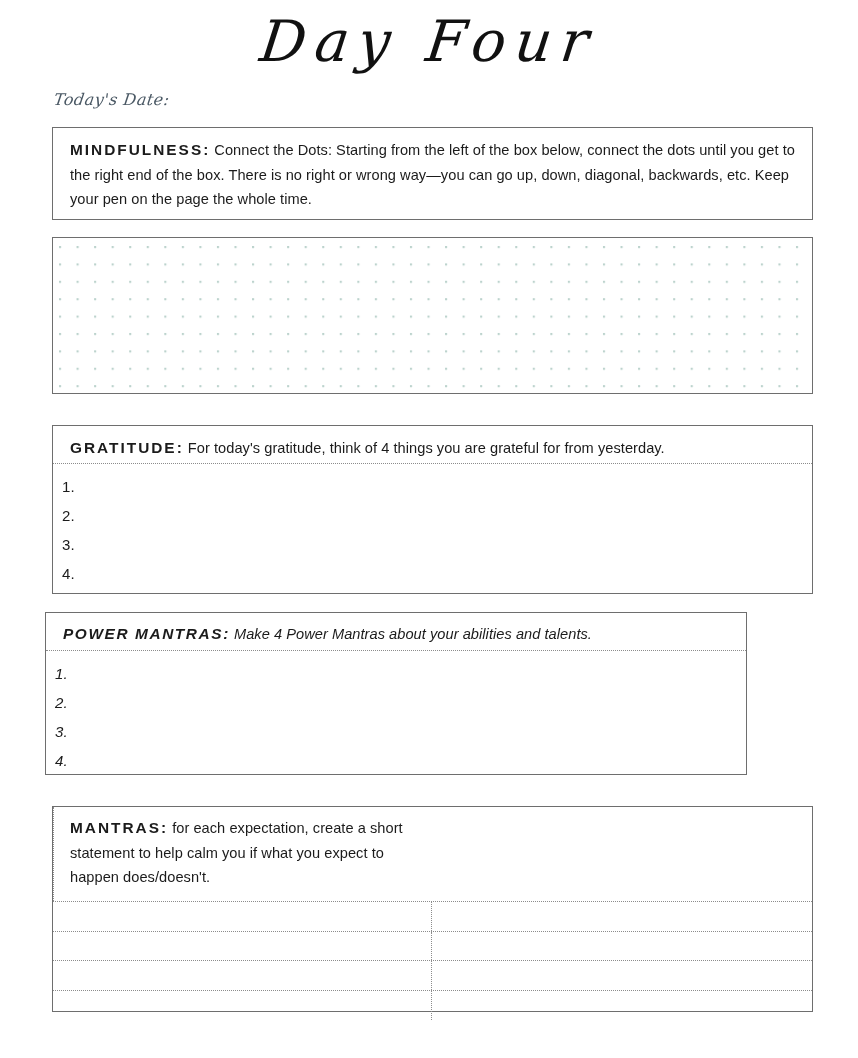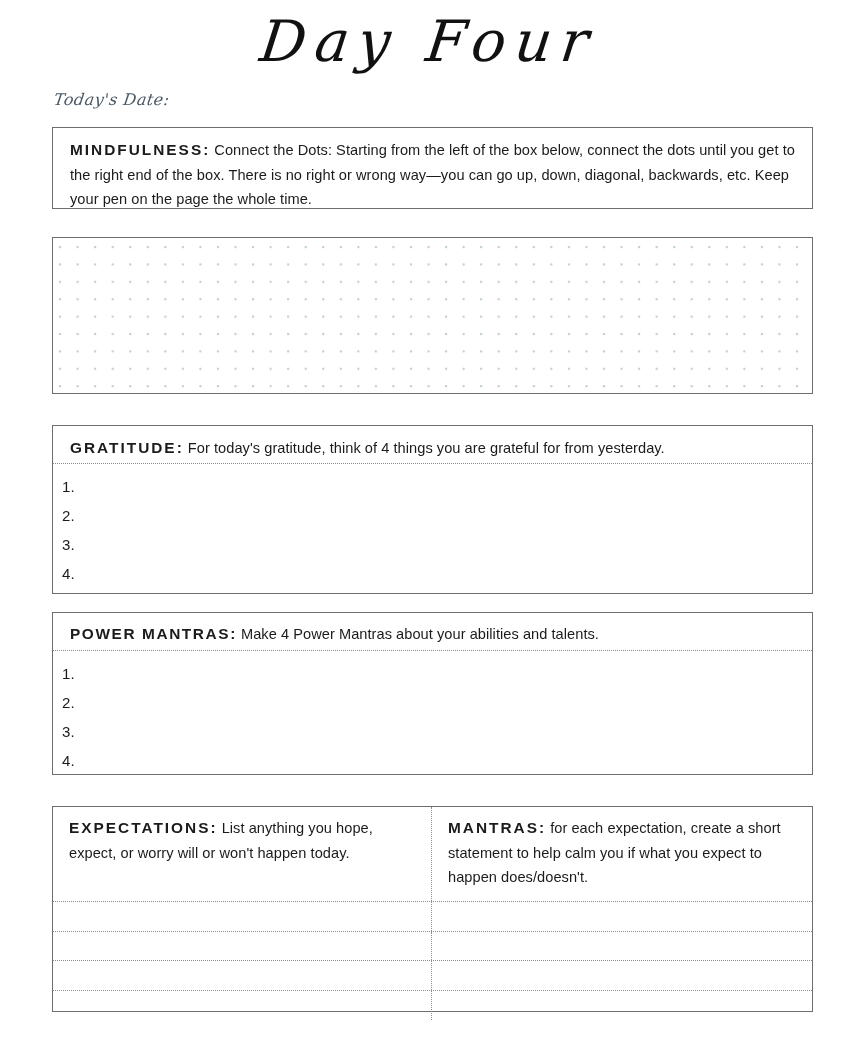--- a/index.html
+++ b/index.html
@@ -71,21 +71,21 @@
   .sec-head .desc {
     font-weight: 400;
     letter-spacing: 0.05px;
   }
 
   
   #mindfulness-box {
     left: 52px;
     top: 127px;
     width: 761px;
-    height: 82px;
+    height: 93px;
     padding: 10px 17px 0 17px;
   }
   #mindfulness-box .sec-head {
     line-height: 24.6px;
   }
 
   
   #dotgrid-box {
     left: 52px;
     top: 237px;
@@ -113,24 +113,25 @@
     height: 169px;
   }
   #gratitude-box .head-row {
     padding: 10px 17px 0 17px;
     height: 37px;
     box-sizing: border-box;
   }
 
   
   #mantras-box {
-    left: 52px;
+    left: 45px;
     top: 612px;
-    width: 761px;
+    width: 702px;
     height: 163px;
+    font-style: italic;
   }
   #mantras-box .head-row {
     padding: 9px 17px 0 17px;
     height: 37px;
     box-sizing: border-box;
   }
 
   .dot-rule {
     height: 0;
     border-top: 1px dotted #8c8c8c;
@@ -224,26 +225,20 @@
   <div class="num-list">
     <div class="num-item">1.</div>
     <div class="num-item">2.</div>
     <div class="num-item">3.</div>
     <div class="num-item">4.</div>
   </div>
 </div>
 
 <div class="box" id="expect-box">
   <div class="er-head">
-    <div class="er-col left">
-      <span class="sec-head">
-        <span class="label">EXPECTATIONS:</span>
-        <span class="desc">List anything you hope, expect, or worry will or won't happen today.</span>
-      </span>
-    </div>
     <div class="er-col right">
       <span class="sec-head">
         <span class="label">MANTRAS:</span>
         <span class="desc">for each expectation, create a short statement to help calm you if what you expect to happen does/doesn't.</span>
       </span>
     </div>
   </div>
   <div class="er-rows">
     <div class="er-row">
       <div class="cell-left"></div>

